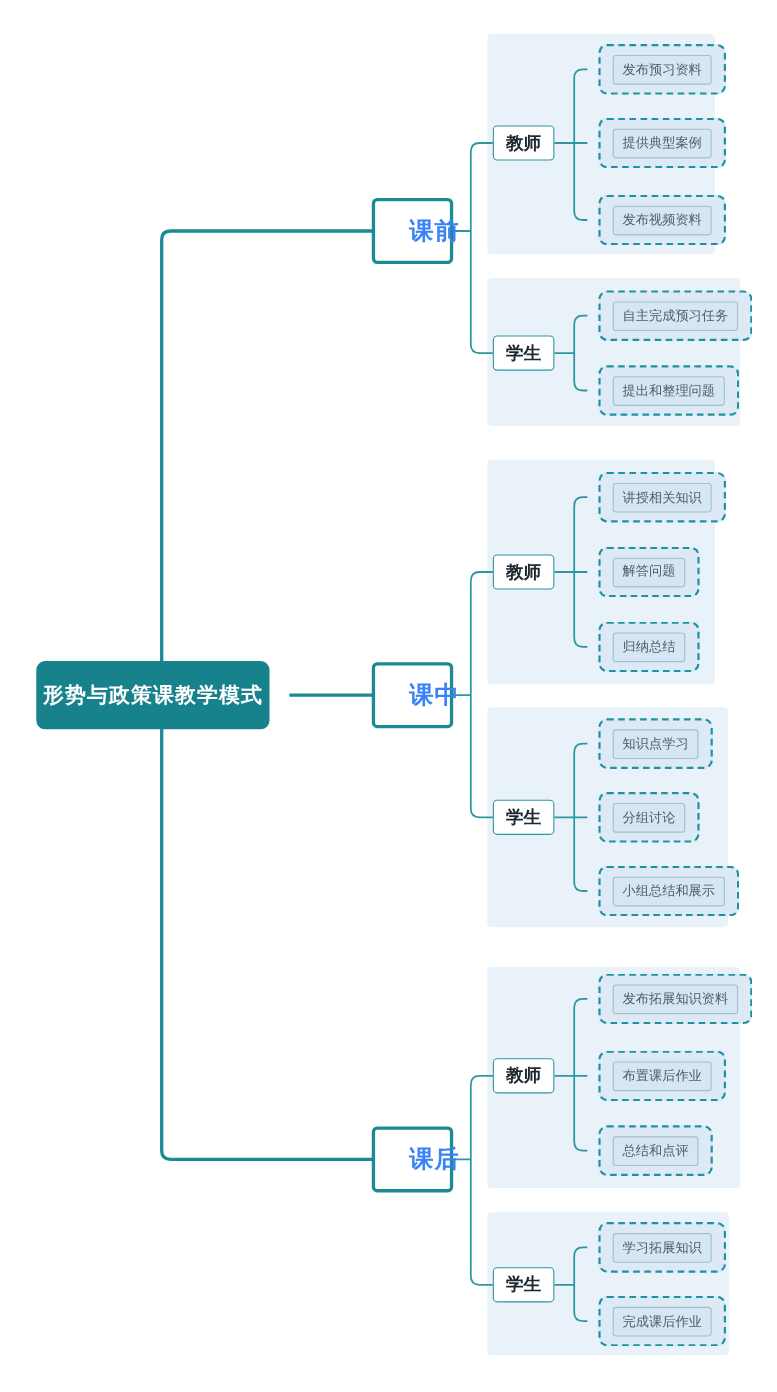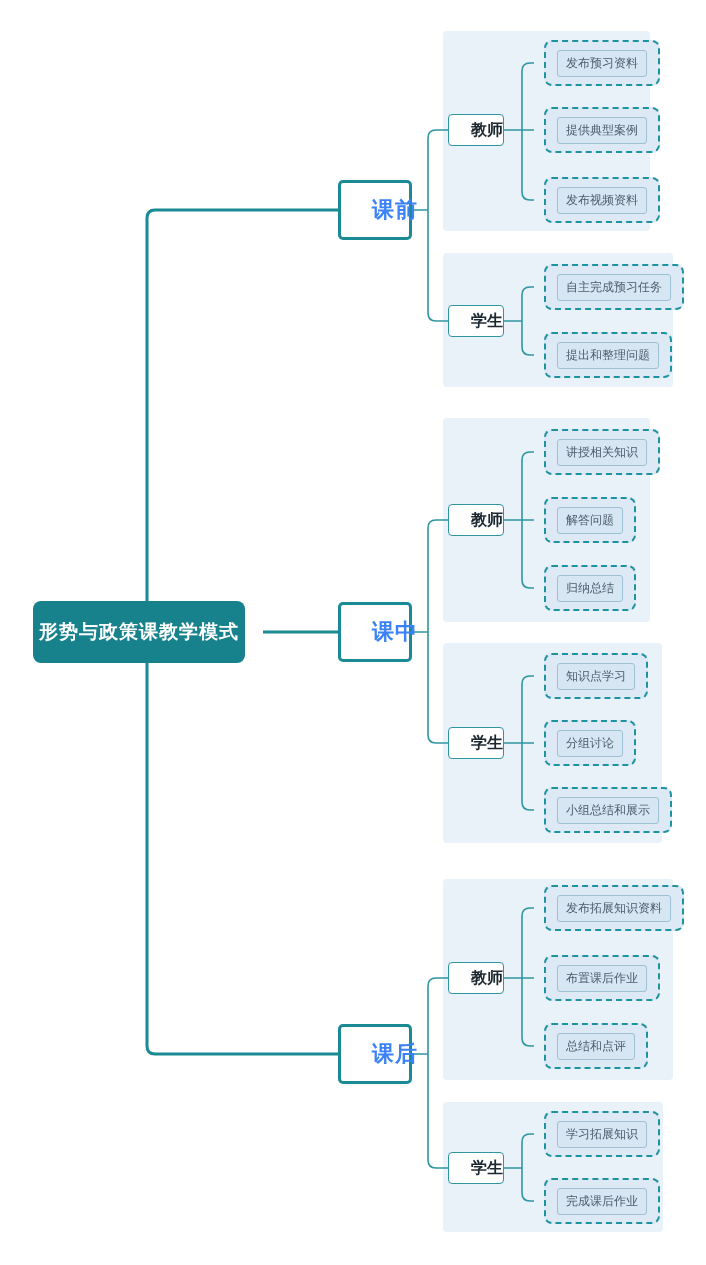--- a/index.html
+++ b/index.html
@@ -10,21 +10,21 @@
   .node{z-index:3;}
   .root-node{position:absolute;z-index:3;left:33px;top:601px;width:212px;height:62px;
     background:var(--rootFill);border-radius:8px;display:flex;align-items:center;justify-content:center;
     color:var(--rootText);font-size:19px;font-weight:600;letter-spacing:1px;white-space:nowrap;}
   .branch-node{position:absolute;z-index:3;left:338px;width:74px;height:60px;box-sizing:border-box;
     background:#fff;border:3px solid var(--trunk);border-radius:5px;
     display:flex;align-items:center;justify-content:center;
     font-size:22px;font-weight:bold;color:#3b82f6;letter-spacing:1px;white-space:nowrap;padding-left:40px;}
   .role-node{position:absolute;z-index:3;left:448px;width:56px;height:32px;box-sizing:border-box;
     background:#fff;border:1.5px solid var(--thin);border-radius:4px;
-    display:flex;align-items:center;justify-content:flex-end;
+    display:flex;align-items:center;justify-content:center;
     font-size:16px;font-weight:bold;color:var(--nodeText);white-space:nowrap;}
   .task-node{position:absolute;z-index:3;left:544px;height:46px;box-sizing:border-box;
     display:inline-flex;align-items:center;justify-content:center;padding:0 11px;
     background:var(--leafFill);border:2px dashed var(--dash);border-radius:8px;white-space:nowrap;}
   .task-inner{border:1px solid var(--innerBorder);background:var(--innerFill);border-radius:3px;
     padding:5px 8px;font-size:12px;line-height:15px;color:var(--leafText);white-space:nowrap;}
 </style>
 </head>
 <body>
 
@@ -72,21 +72,21 @@
       </div>
       <div class="branch-node node" style="top: 602px;">
         <span>课中</span>
       </div>
       <div class="role-node node" style="top: 504px;">
         <span>教师</span>
       </div>
       <div class="task-node node" style="top: 429px;">
         <div class="task-inner">讲授相关知识</div>
       </div>
-      <div class="task-node node" style="top: 497px;">
+      <div class="task-node node" style="top: 497px; font-family: Liberation Mono, monospace;">
         <div class="task-inner">解答问题</div>
       </div>
       <div class="task-node node" style="top: 565px;">
         <div class="task-inner">归纳总结</div>
       </div>
       <div class="role-node node" style="top: 727px;">
         <span>学生</span>
       </div>
       <div class="task-node node" style="top: 653px;">
         <div class="task-inner">知识点学习</div>

